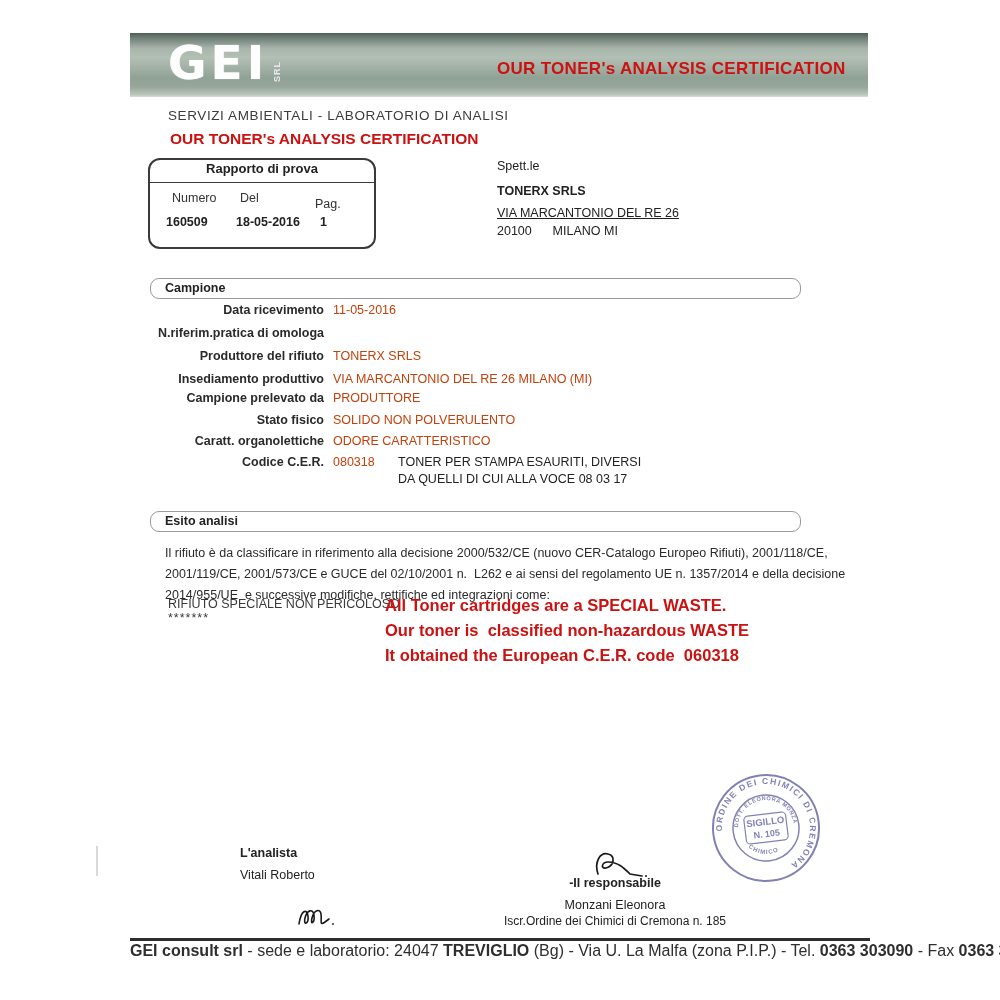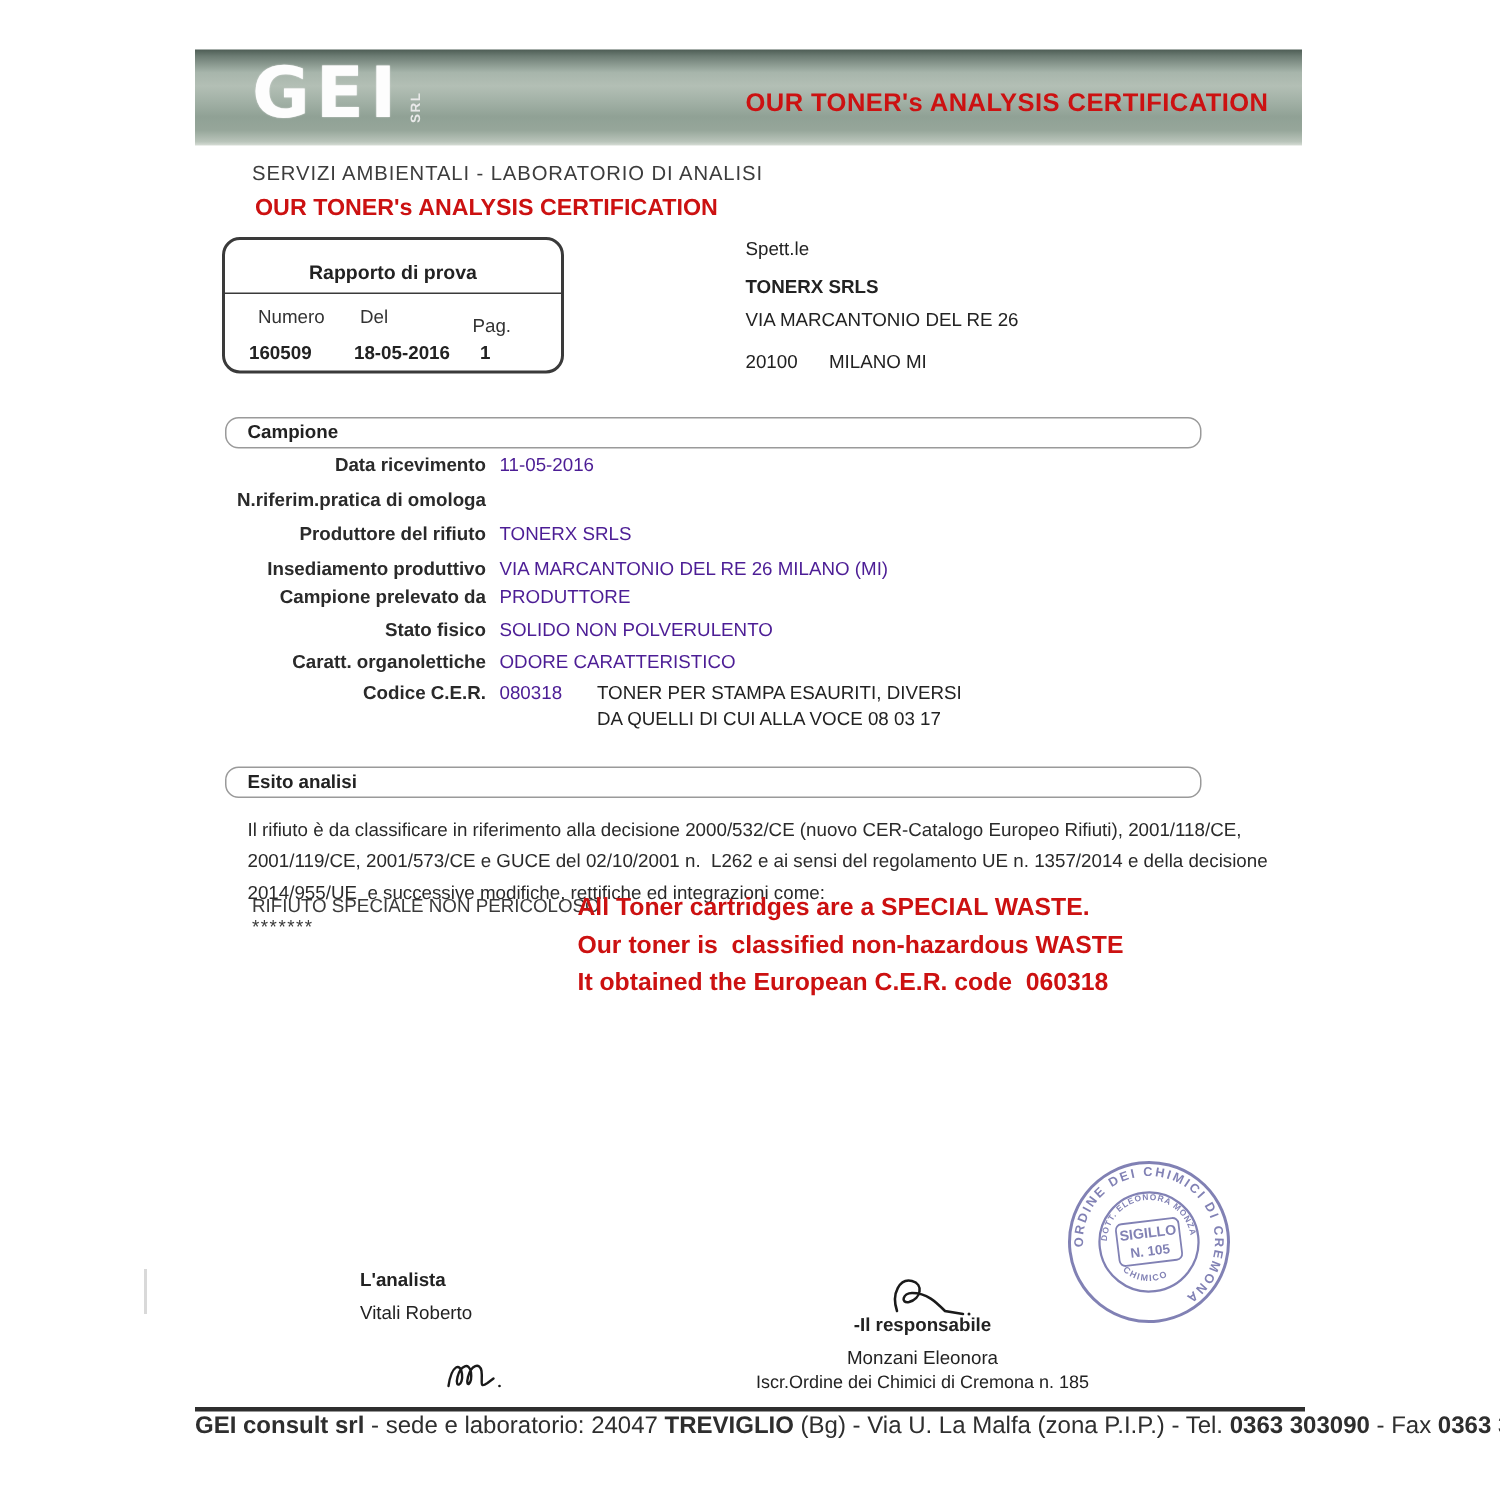--- a/index.html
+++ b/index.html
@@ -22,51 +22,51 @@
   .banner-title { position:absolute; left:367px; top:26px; font-size:17px; font-weight:700;
     letter-spacing:0.3px; white-space:pre; }
 
   .subtitle { position:absolute; left:168px; top:108px; font-size:13.5px; color:#3c3c3c;
     letter-spacing:0.6px; font-weight:400; }
   .red-title { position:absolute; left:170px; top:130px; font-size:15.5px; font-weight:700; white-space:pre; }
 
   
   .report-box { position:absolute; left:148px; top:158px; width:228px; height:91px;
     border:2px solid #3a3a3a; border-radius:12px; background:#fff; }
-  .report-title { text-align:center; font-size:13px; font-weight:700; padding-top:14px; }
+  .report-title { text-align:center; font-size:13px; font-weight:700; padding-top:1px; }
   .report-sep { border-top:1.5px solid #3a3a3a; margin-top:6px; }
   .report-cols { position:relative; height:56px; }
   .rc-label { position:absolute; font-size:12.5px; color:#333; }
   .rc-numero { left:22px; top:8px; }
   .rc-del { left:90px; top:8px; }
   .rc-pag { left:165px; top:14px; }
   .rc-val { position:absolute; font-size:12.5px; font-weight:700; color:#222; }
   .rv-numero { left:16px; top:32px; }
   .rv-del { left:86px; top:32px; }
   .rv-pag { left:170px; top:32px; }
 
   
   .addressee { position:absolute; left:497px; top:159px; font-size:12.5px; }
   .addr-salutation { margin-bottom:11px; }
   .addr-name { font-weight:700; margin-bottom:8px; }
-  .addr-street { margin-bottom:14px; }
+  .addr-street { margin-bottom:4px;text-decoration:underline; }
   .addr-city { white-space:pre; }
 
   
   .section-bar { position:absolute; left:150px; width:651px; height:21px;
     border:1.5px solid #9a9a9a; border-radius:9px; background:#fff;
     font-size:12.5px; font-weight:700; padding:2px 0 0 14px; color:#222; }
   .bar-campione { top:278px; }
   .bar-esito { top:511px; }
 
   
   .fields { position:absolute; left:150px; top:303px; width:650px; }
   .frow { position:absolute; left:0; width:650px; font-size:12.5px; }
   .frow .flabel { position:absolute; left:0; width:174px; text-align:right; font-weight:700; color:#2a2a2a; }
-  .frow .fvalue { position:absolute; left:183px; white-space:pre; color:#4c1d95; }
+  .frow .fvalue { position:absolute; left:183px; white-space:pre; color:#c2410c; }
   .frow-0 { top:0; } .frow-1 { top:23px; } .frow-2 { top:46px; } .frow-3 { top:69px; }
   .frow-4 { top:88px; } .frow-5 { top:110px; } .frow-6 { top:131px; } .frow-7 { top:152px; }
   .cer-desc { position:absolute; left:248px; top:0; white-space:pre;text-align:center; }
   .cer-desc2 { position:absolute; left:248px; top:17px; white-space:pre; }
 
   
   .esito-par { position:absolute; left:165px; top:543px; font-size:12.5px; color:#2a2a2a; }
   .esito-par div { white-space:pre; line-height:21px; }
   .classification { position:absolute; left:168px; top:597px; font-size:12.5px; color:#3a3a3a; }
   .asterisks { position:absolute; left:168px; top:611px; font-size:12.5px; letter-spacing:1px; color:#3a3a3a; }

